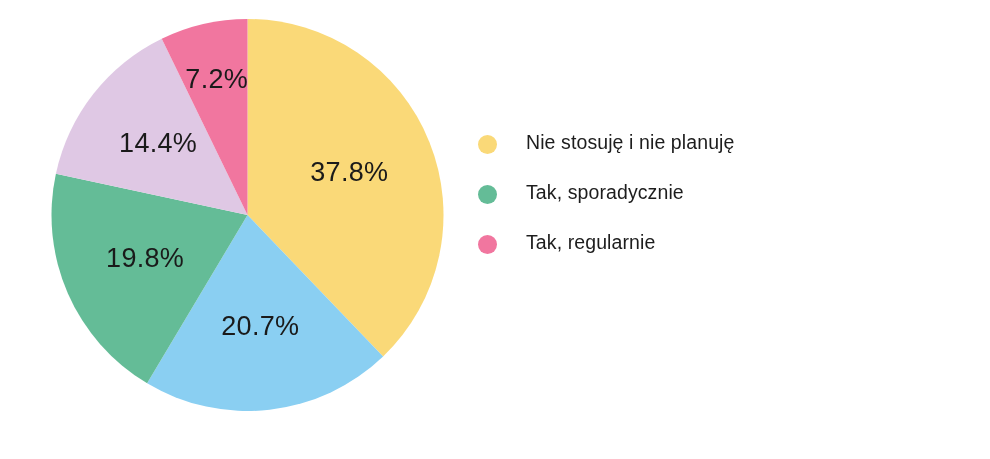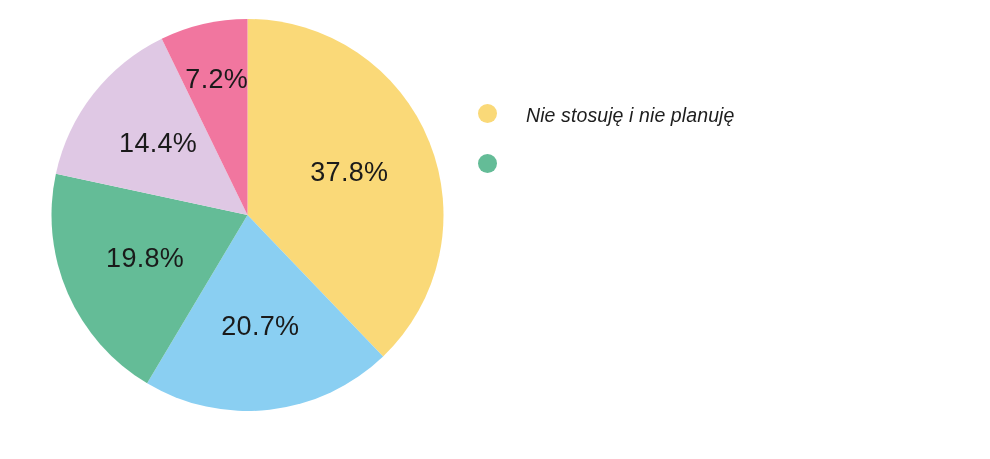--- a/index.html
+++ b/index.html
@@ -41,23 +41,22 @@
     letter-spacing: 0.3px;
   }
   #legend {
     position: absolute;
     left: 478px;
     top: 104px;
     width: 505px;
   }
   .legend-row {
     display: flex;
-    align-items: flex-start;
+    align-items: flex-end;
     height: 50px;
-    font-style: italic;
   }
   .legend-swatch {
     width: 19px;
     height: 19px;
     border-radius: 50%;
     flex: 0 0 auto;
   }
   .legend-label {
     margin-left: 29px;
     font-size: 19.5px;
@@ -90,16 +89,21 @@
     </svg>
   </div>
 
   <div id="legend">
     <div class="legend-row">
       <span class="legend-swatch" id="sw0" style="background: rgb(250, 217, 120);"></span>
       <span class="legend-label">Nie stosuję i nie planuję</span>
     </div>
     <div class="legend-row">
       <span class="legend-swatch" id="sw2" style="background: rgb(100, 188, 151);"></span>
+      <span class="legend-label">Tak, sporadycznie</span>
+    </div>
+    <div class="legend-row">
+      <span class="legend-swatch" id="sw4" style="background: rgb(241, 118, 159);"></span>
+      <span class="legend-label">Tak, regularnie</span>
     </div>
   </div>
 
 </div>
 
 </body></html>

